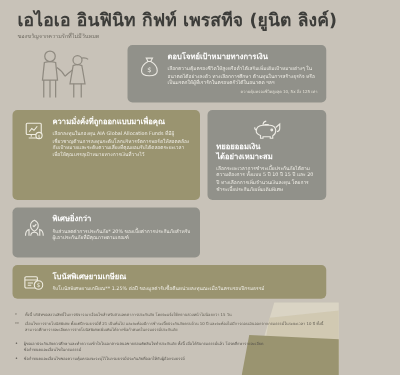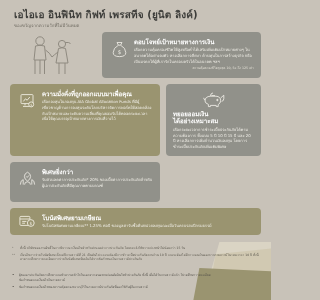--- a/index.html
+++ b/index.html
@@ -57,21 +57,21 @@
     clip-path: polygon(8% 0%, 100% 10%, 100% 100%, 0% 100%);
   }
 
   
   .header {
     padding: 9px 14px 4px 14px;
     position: relative;
     z-index: 4;
   }
   .title {
-    font-size: 10px;
+    font-size: 14px;
     font-weight: bold;
     color: #3d3d3a;
     letter-spacing: .1px;
     line-height: 1.15;
     white-space: nowrap;
   }
   .subtitle {
     font-size: 4.4px;
     color: #6a665d;
     margin-top: 2px;

